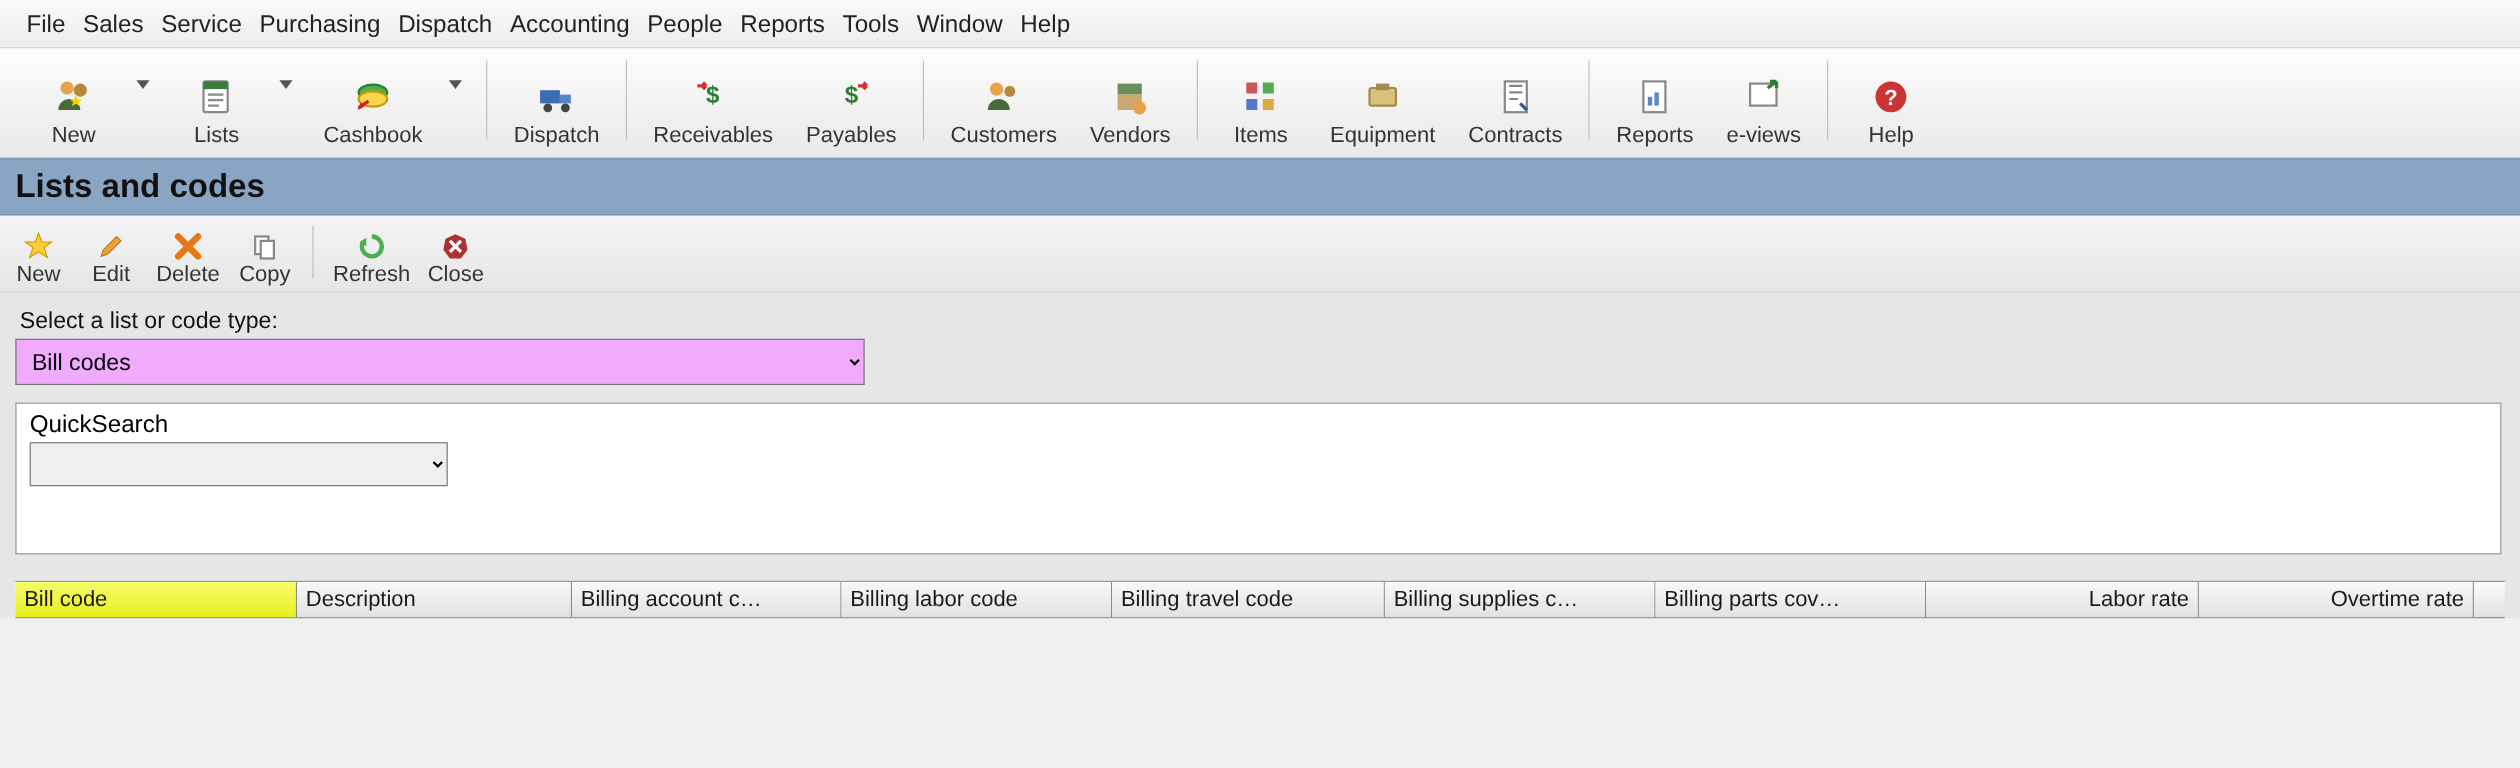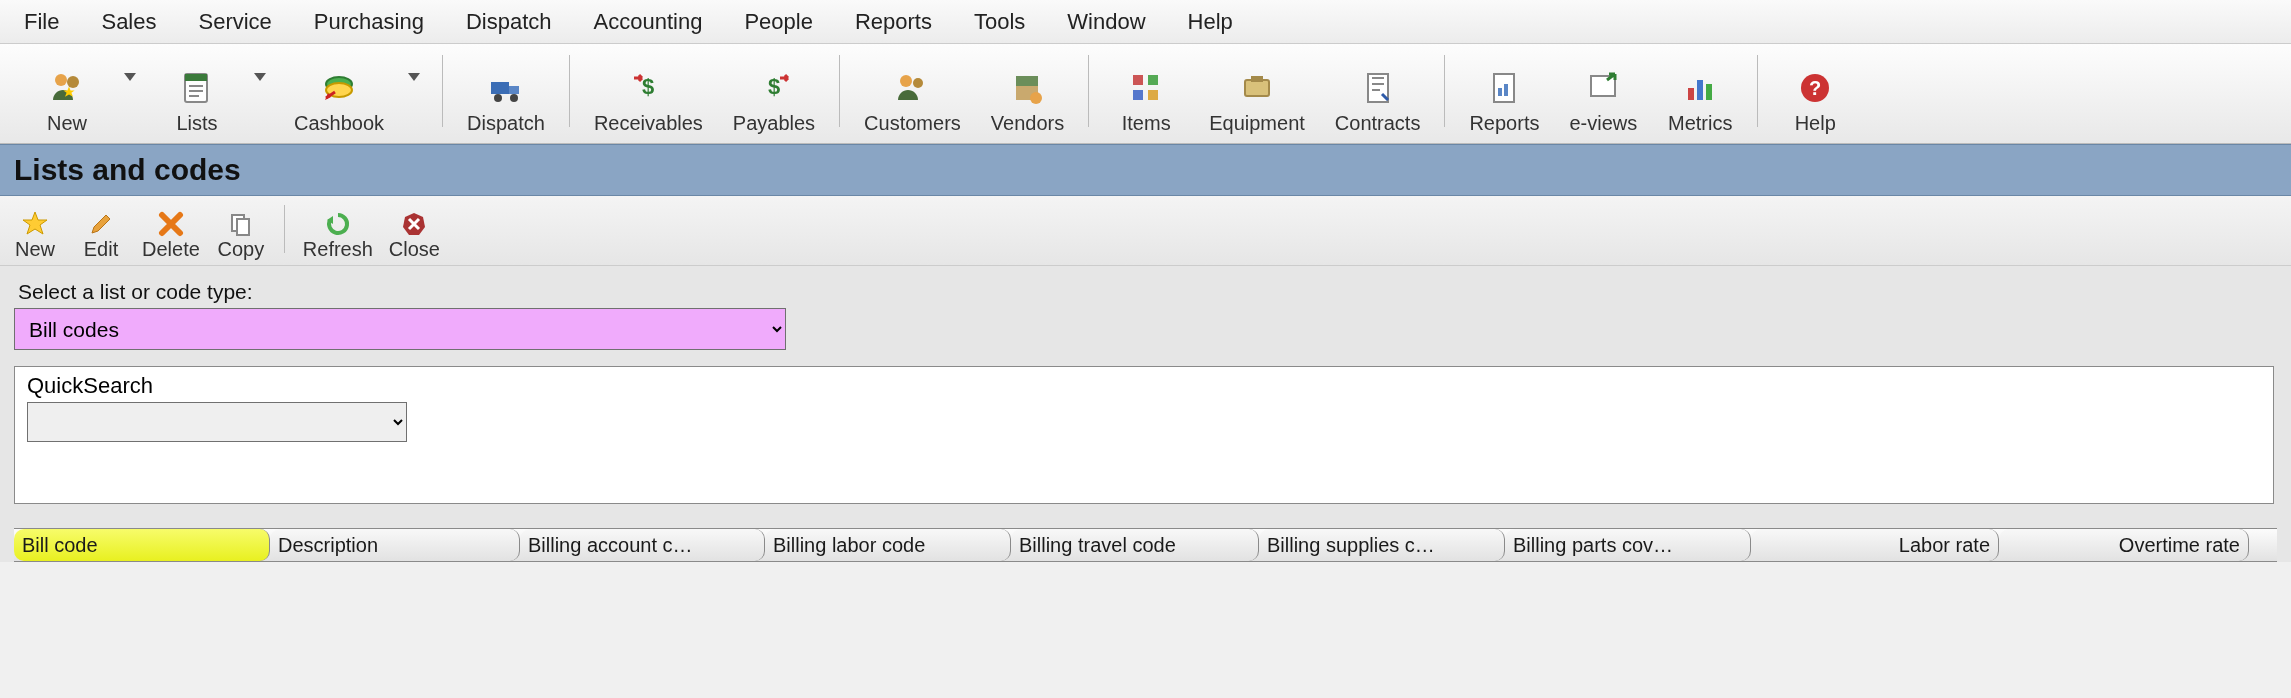--- a/index.html
+++ b/index.html
@@ -14,21 +14,20 @@
     overflow: hidden;
   }
   
   .menubar {
     display: flex;
     align-items: center;
     height: 44px;
     background: linear-gradient(#fafafa, #ececec);
     border-bottom: 1px solid #ccc;
     padding: 0 16px;
-    gap: 26px;
   }
   .menubar-item {
     color: #222;
     font-size: 22px;
     padding: 4px 8px;
     cursor: default;
   }
   
   .main-toolbar {
     display: flex;
@@ -162,21 +161,20 @@
   .grid-col {
     border-right: 1px solid #8a8a8a;
     font-size: 20px;
     color: #1a1a1a;
     padding: 1px 8px;
     display: flex;
     align-items: center;
     background: linear-gradient(#f8f8f8,#e2e2e2);
     overflow: hidden;
     white-space: nowrap;
-    border-radius: 10px;
   }
   .grid-col.right { justify-content: flex-end; }
   .grid-col.sorted {
     background: linear-gradient(#f7fc6a,#e8f020);
     font-weight: 400;
   }
 </style>
 </head>
 <body>
 
@@ -353,30 +351,20 @@
     </div>
     <div class="tb-btn">
       <div class="ico">
         <svg viewBox="0 0 36 36">
             <rect x="6" y="6" width="24" height="20" fill="#fff" stroke="#888" stroke-width="2"></rect>
             <path d="M22 10 L30 4 M30 4 L30 10 M30 4 L24 4" stroke="#2e7d32" stroke-width="3" fill="none"></path>
           </svg>
       </div>
       <span class="tb-label">e-views</span>
     </div>
-    <div class="tb-btn">
-      <div class="ico">
-        <svg viewBox="0 0 36 36">
-            <rect x="6" y="18" width="6" height="12" fill="#cc4444"></rect>
-            <rect x="15" y="10" width="6" height="20" fill="#4477cc"></rect>
-            <rect x="24" y="14" width="6" height="16" fill="#44aa44"></rect>
-          </svg>
-      </div>
-      <span class="tb-label">Metrics</span>
-    </div>
   </div>
 
   <div class="tb-sep"></div>
 
   <div class="tb-group">
     <div class="tb-btn">
       <div class="ico">
         <svg viewBox="0 0 36 36">
             <circle cx="18" cy="18" r="14" fill="#cc3333"></circle>
             <text x="18" y="25" font-size="20" font-weight="bold" fill="#fff" text-anchor="middle">?</text>

